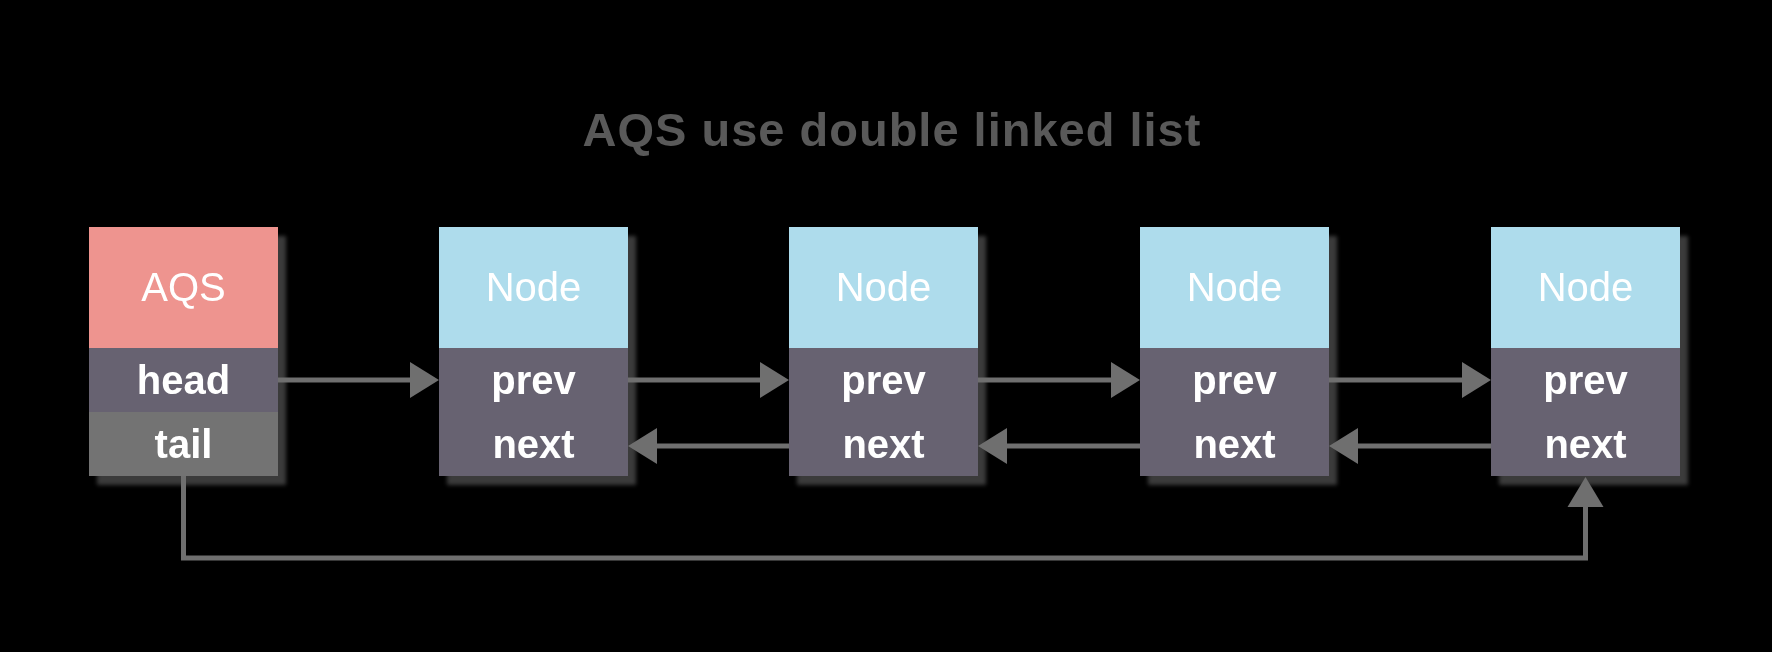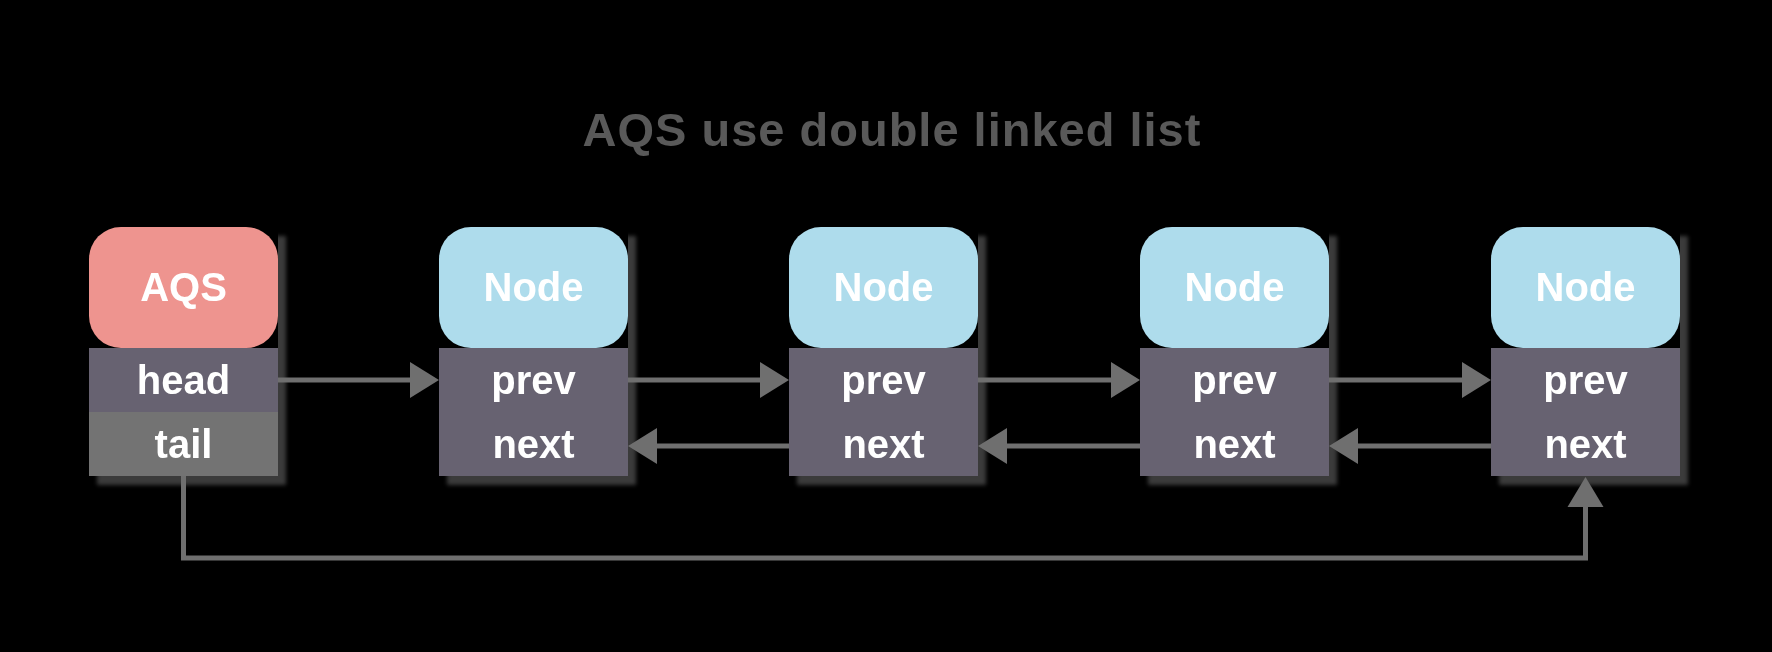--- a/index.html
+++ b/index.html
@@ -33,23 +33,22 @@
     height: 249px;
     box-shadow: 8px 9px 4px rgba(118,118,118,0.5);
   }
   .box-header {
     width: 100%;
     height: 121px;
     display: flex;
     align-items: center;
     justify-content: center;
     font-size: 40px;
-    font-weight: bold;
+    font-weight: normal;
     color: #fff;
-    border-radius: 32px;
   }
   .box-row {
     width: 100%;
     height: 64px;
     display: flex;
     align-items: center;
     justify-content: center;
     font-size: 40px;
     font-weight: bold;
     color: #fff;

